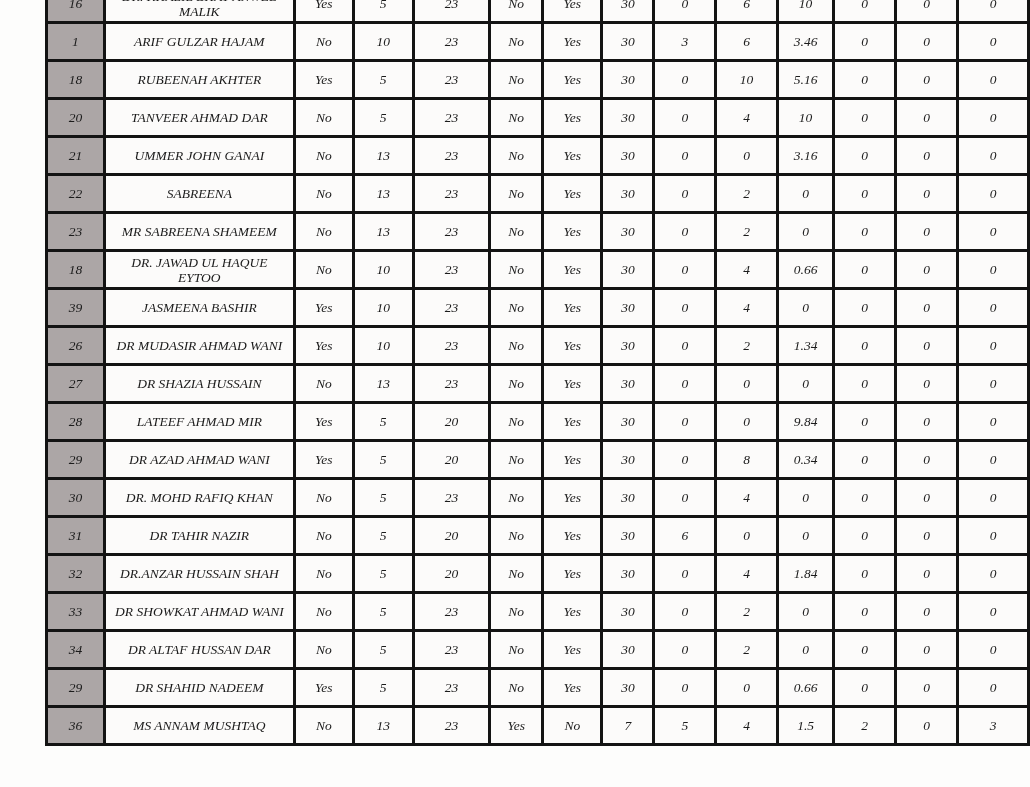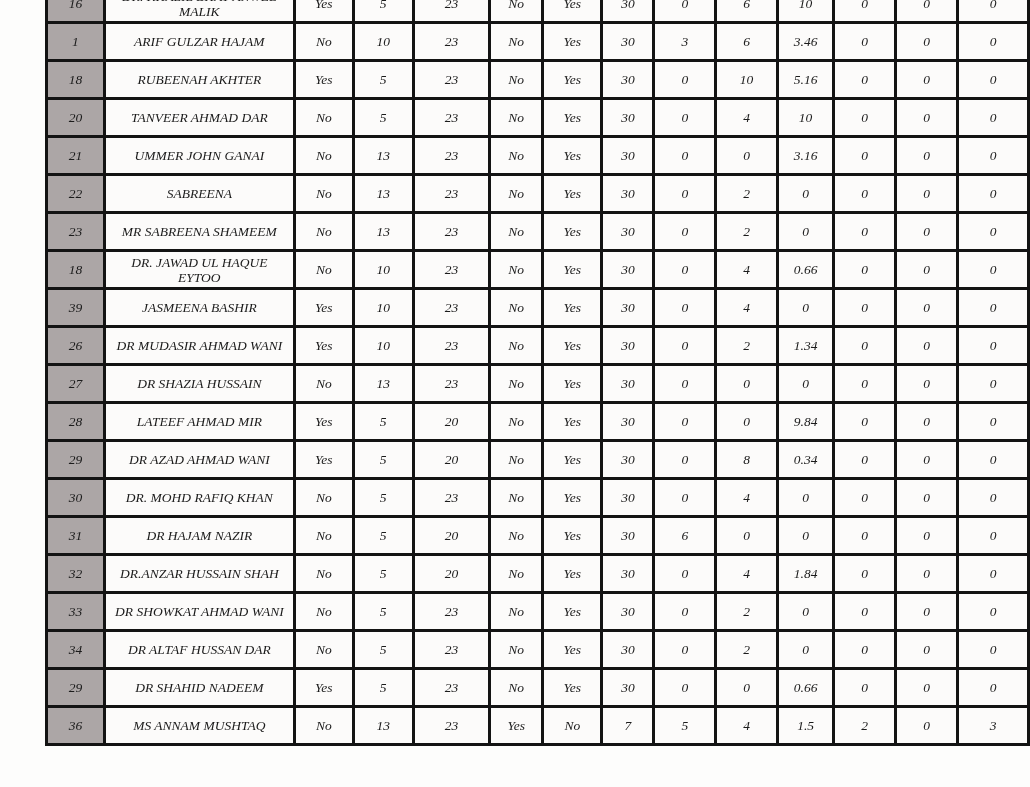--- a/index.html
+++ b/index.html
@@ -283,21 +283,21 @@
           <td>30</td>
           <td>0</td>
           <td>4</td>
           <td>0</td>
           <td>0</td>
           <td>0</td>
           <td>0</td>
         </tr>
         <tr>
           <td class="sno">31</td>
-          <td class="name">DR HAJAM NAZIR</td>
+          <td class="name">DR TAHIR NAZIR</td>
           <td>No</td>
           <td>5</td>
           <td>20</td>
           <td>No</td>
           <td>Yes</td>
           <td>30</td>
           <td>6</td>
           <td>0</td>
           <td>0</td>
           <td>0</td>

